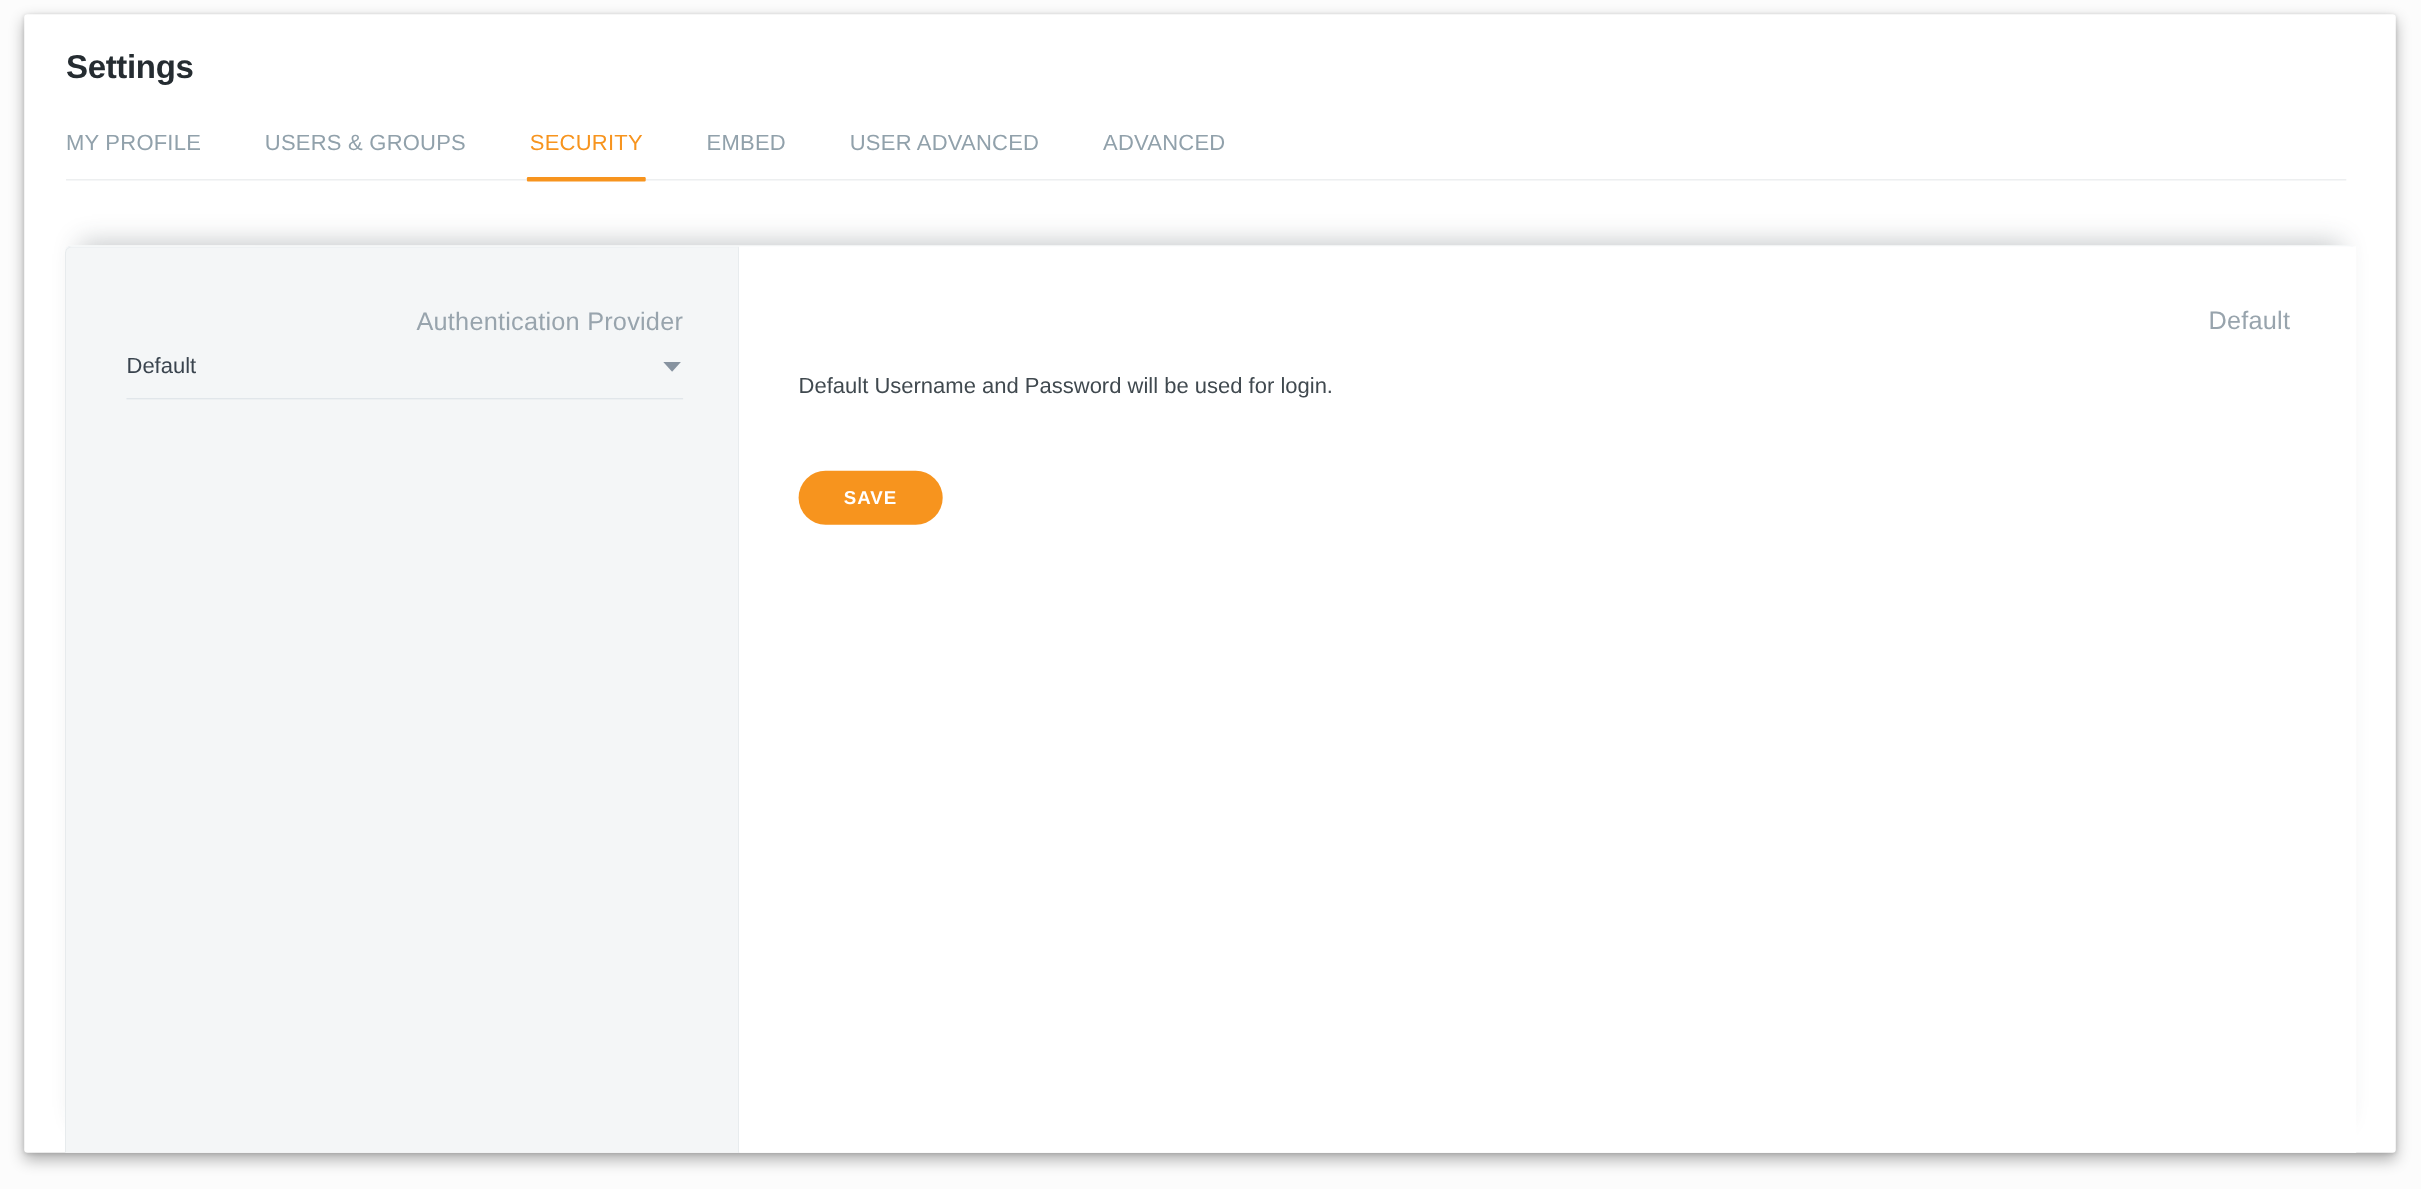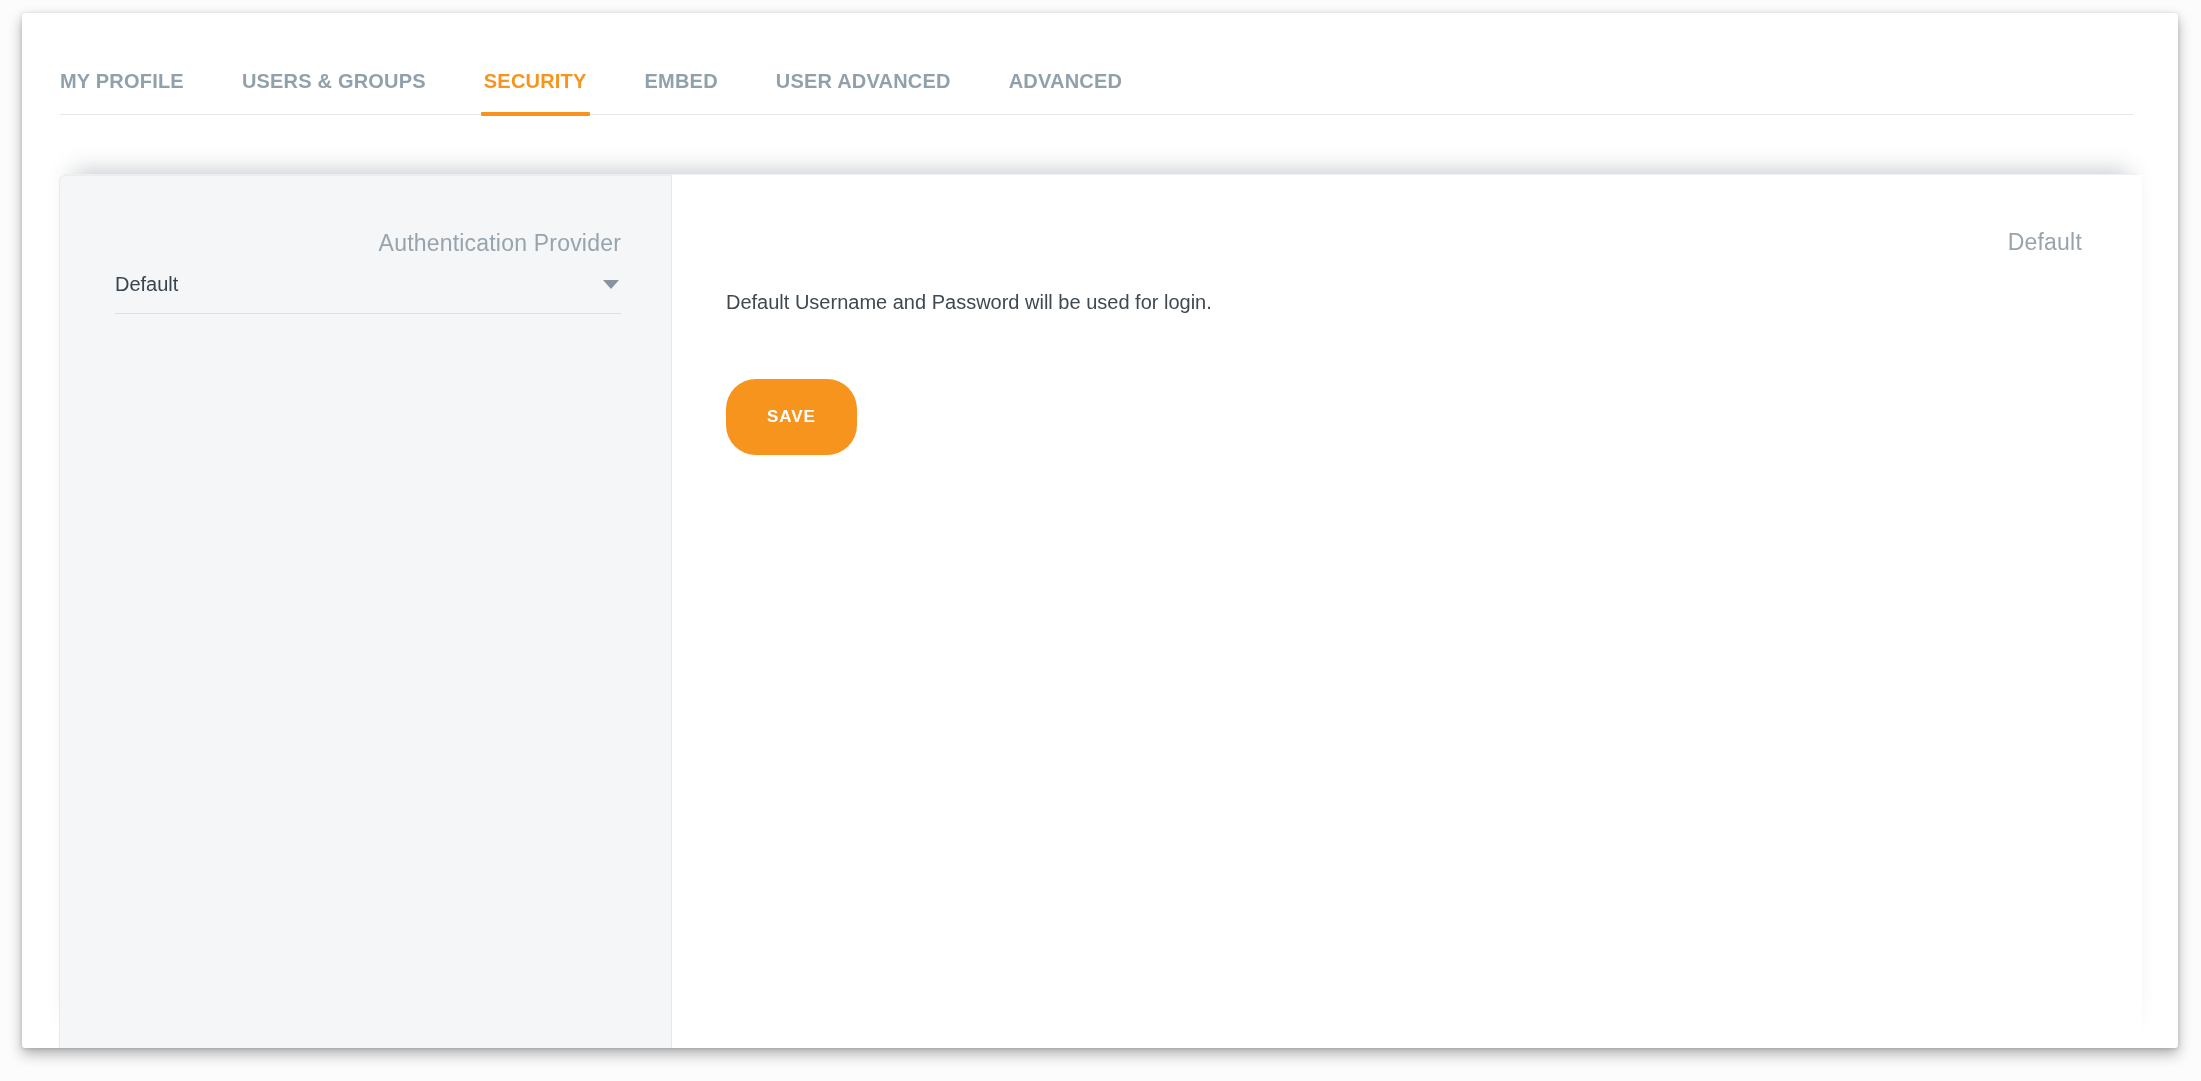--- a/index.html
+++ b/index.html
@@ -32,21 +32,21 @@
   .tabbar {
     display:flex;
     gap:58px;
     border-bottom:1px solid #e5e8ea;
   }
   .tabbar.primary { margin-top:38px; }
   .tabbar.secondary { padding-top:29px; }
   .tab {
     position:relative;
     font-size:20px;
-    font-weight:700;
+    font-weight:400;
     color:#91a1ab;
     letter-spacing:0.2px;
     line-height:24px;
     padding-bottom:21px;
     cursor:pointer;
     white-space:nowrap;
   }
   .tabbar.secondary .tab { padding-bottom:19px; }
   .tab.active { color:#f7941e; }
   .tab.active::after {
@@ -120,38 +120,39 @@
     margin-top:32px;
     font-size:20px;
     color:#40494f;
     line-height:26px;
   }
   .save-button {
     margin-top:64px;
     display:inline-flex;
     align-items:center;
     justify-content:center;
-    height:76px;
+    height:49px;
     padding:0 41px;
     border:none;
     border-radius:30px;
     background:#f7941e;
     color:#ffffff;
     font-family:"Liberation Sans","DejaVu Sans",sans-serif;
     font-size:17px;
     font-weight:700;
     letter-spacing:0.9px;
     cursor:pointer;
   }
 </style>
 </head>
 <body>
 
 <div class="window">
 
+  <h1 class="page-title">Settings</h1>
 
   <nav class="tabbar primary">
     <div class="tab">MY PROFILE</div>
     <div class="tab">USERS &amp; GROUPS</div>
     <div class="tab active">SECURITY</div>
     <div class="tab">EMBED</div>
     <div class="tab">USER ADVANCED</div>
     <div class="tab">ADVANCED</div>
   </nav>
 

